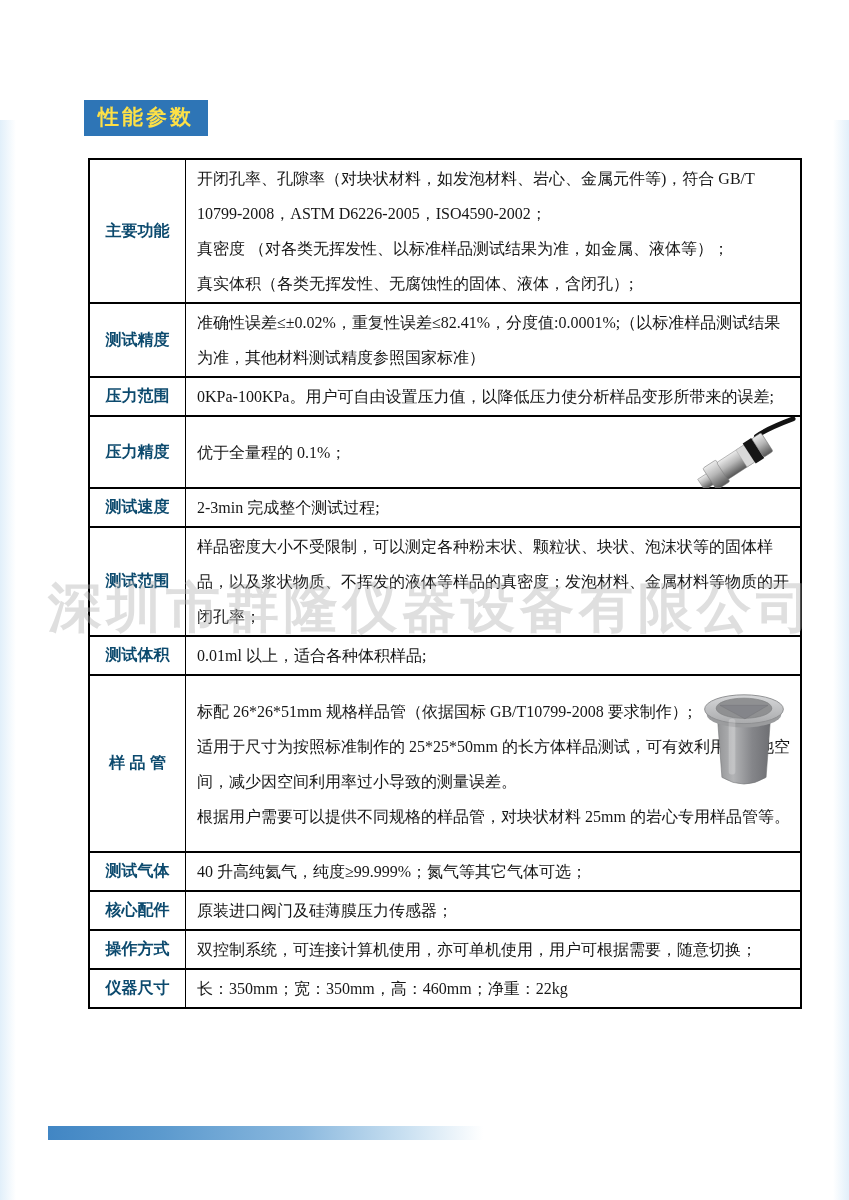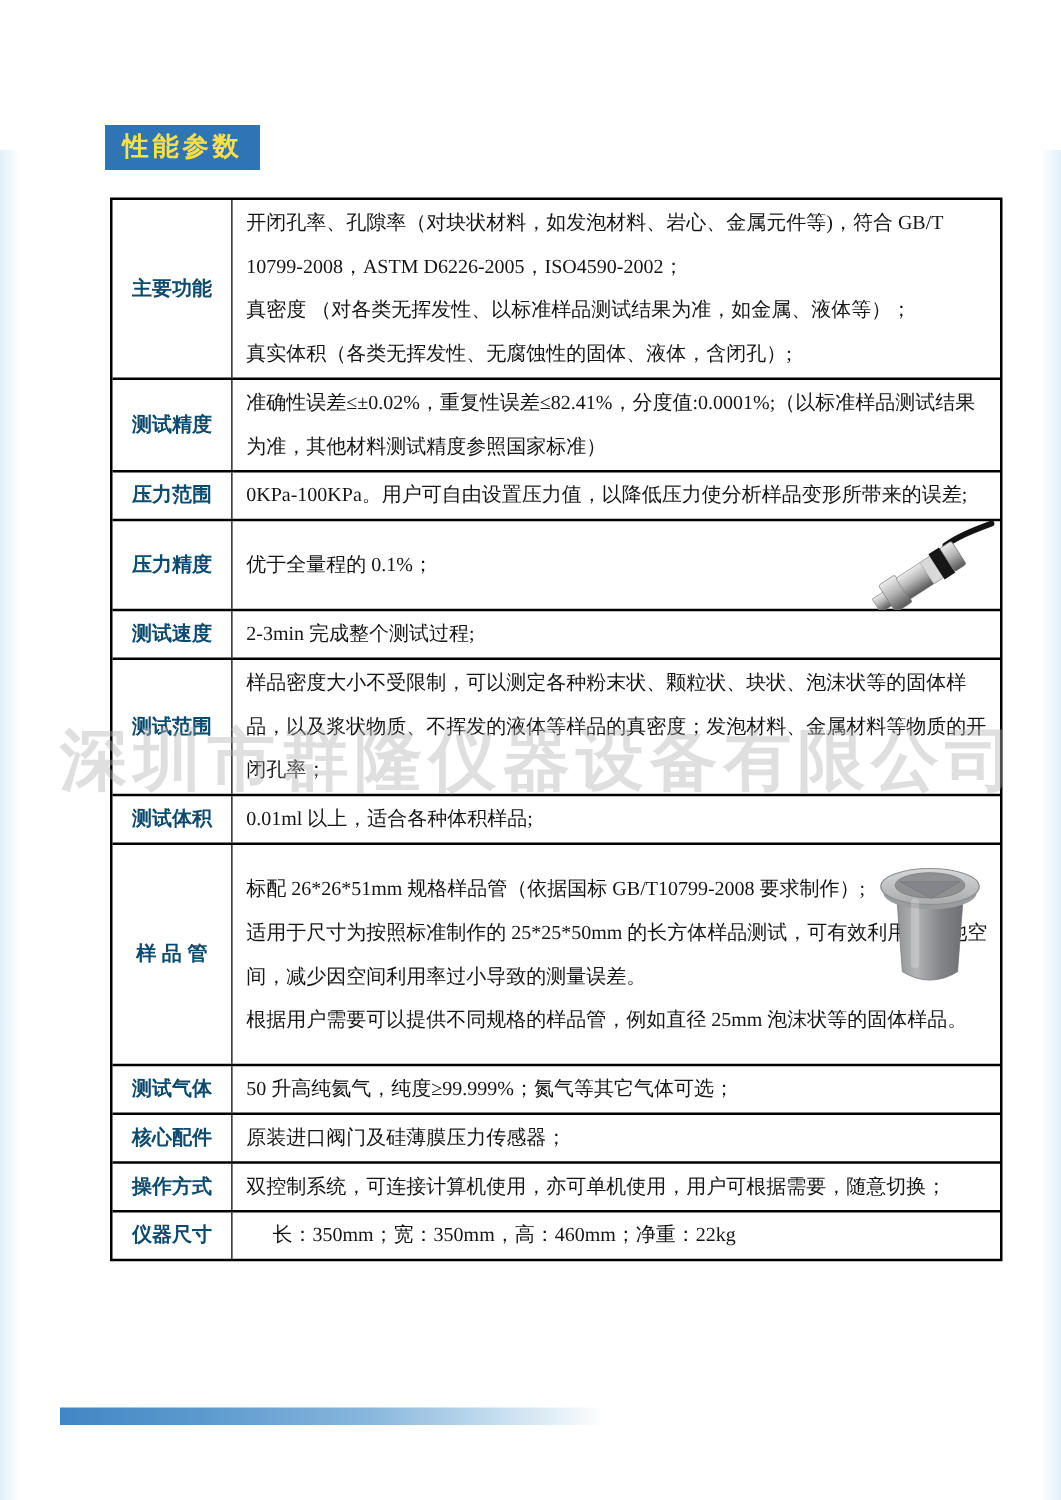--- a/index.html
+++ b/index.html
@@ -21,21 +21,21 @@
     font-size:21px; font-weight:bold; letter-spacing:3px;
     padding:3px 14px 5px 14px;
   }
 
   .spec-table {
     position:absolute; left:88px; top:158px; width:714px;
     border:2px solid #000; border-top-width:2px;
     box-sizing:border-box; background:transparent;
   }
   .spec-row { display:flex; border-bottom:2px solid #000; }
-  .spec-row:last-child { border-bottom:none;gap:21px; }
+  .spec-row:last-child { border-bottom:none; }
   .label-cell {
     width:96px; flex:0 0 96px; border-right:1.5px solid #000;
     display:flex; align-items:center; justify-content:center;
     font-size:16px; font-weight:bold; color:#0c4a6e; text-align:center;
     box-sizing:border-box;
   }
   .content-cell {
     flex:1; position:relative; box-sizing:border-box;
     padding:1px 8px 1px 11px;
     display:flex; flex-direction:column; justify-content:center;
@@ -143,21 +143,21 @@
       <div class="content-cell mh-35">
         <p>0.01ml 以上，适合各种体积样品;</p>
       </div>
     </div>
 
     <div class="spec-row">
       <div class="label-cell">样 品 管</div>
       <div class="content-cell mh-175">
         <p>标配 26*26*51mm 规格样品管（依据国标 GB/T10799-2008 要求制作）;</p>
         <p>适用于尺寸为按照标准制作的 25*25*50mm 的长方体样品测试，可有效利用样品池空间，减少因空间利用率过小导致的测量误差。</p>
-        <p>根据用户需要可以提供不同规格的样品管，例如直径 25mm 泡沫状等的固体样品。</p>
+        <p>根据用户需要可以提供不同规格的样品管，对块状材料 25mm 的岩心专用样品管等。</p>
         <svg class="cell-img tube-img" viewBox="0 0 100 112" xmlns="http://www.w3.org/2000/svg">
           <defs>
             <linearGradient id="bodyGrad" x1="0" y1="0" x2="1" y2="0">
               <stop offset="0" stop-color="#929395"></stop>
                 <stop offset="0.3" stop-color="#b3b4b6"></stop>
                 <stop offset="0.65" stop-color="#85868a"></stop>
                 <stop offset="1" stop-color="#6d6e72"></stop>
             </linearGradient>
             <linearGradient id="flangeGrad" x1="0" y1="0" x2="0" y2="1">
               <stop offset="0" stop-color="#d6d7d9"></stop>
@@ -170,21 +170,21 @@
           <ellipse cx="50" cy="25" rx="29" ry="10.5" fill="#8f9092" stroke="#7c7d7f" stroke-width="0.7"></ellipse>
           <path d="M25,22 L75,22 L51,36 Z" fill="#84858a" stroke="#737478" stroke-width="0.5"></path>
           <rect x="34" y="36" width="7" height="58" rx="3" fill="rgba(255,255,255,0.22)"></rect>
         </svg>
       </div>
     </div>
 
     <div class="spec-row">
       <div class="label-cell">测试气体</div>
       <div class="content-cell mh-35">
-        <p>50 升高纯氦气，纯度≥99.999%；氮气等其它气体可选；</p>
+        <p>40 升高纯氦气，纯度≥99.999%；氮气等其它气体可选；</p>
       </div>
     </div>
 
     <div class="spec-row">
       <div class="label-cell">核心配件</div>
       <div class="content-cell mh-35">
         <p>原装进口阀门及硅薄膜压力传感器；</p>
       </div>
     </div>
 

